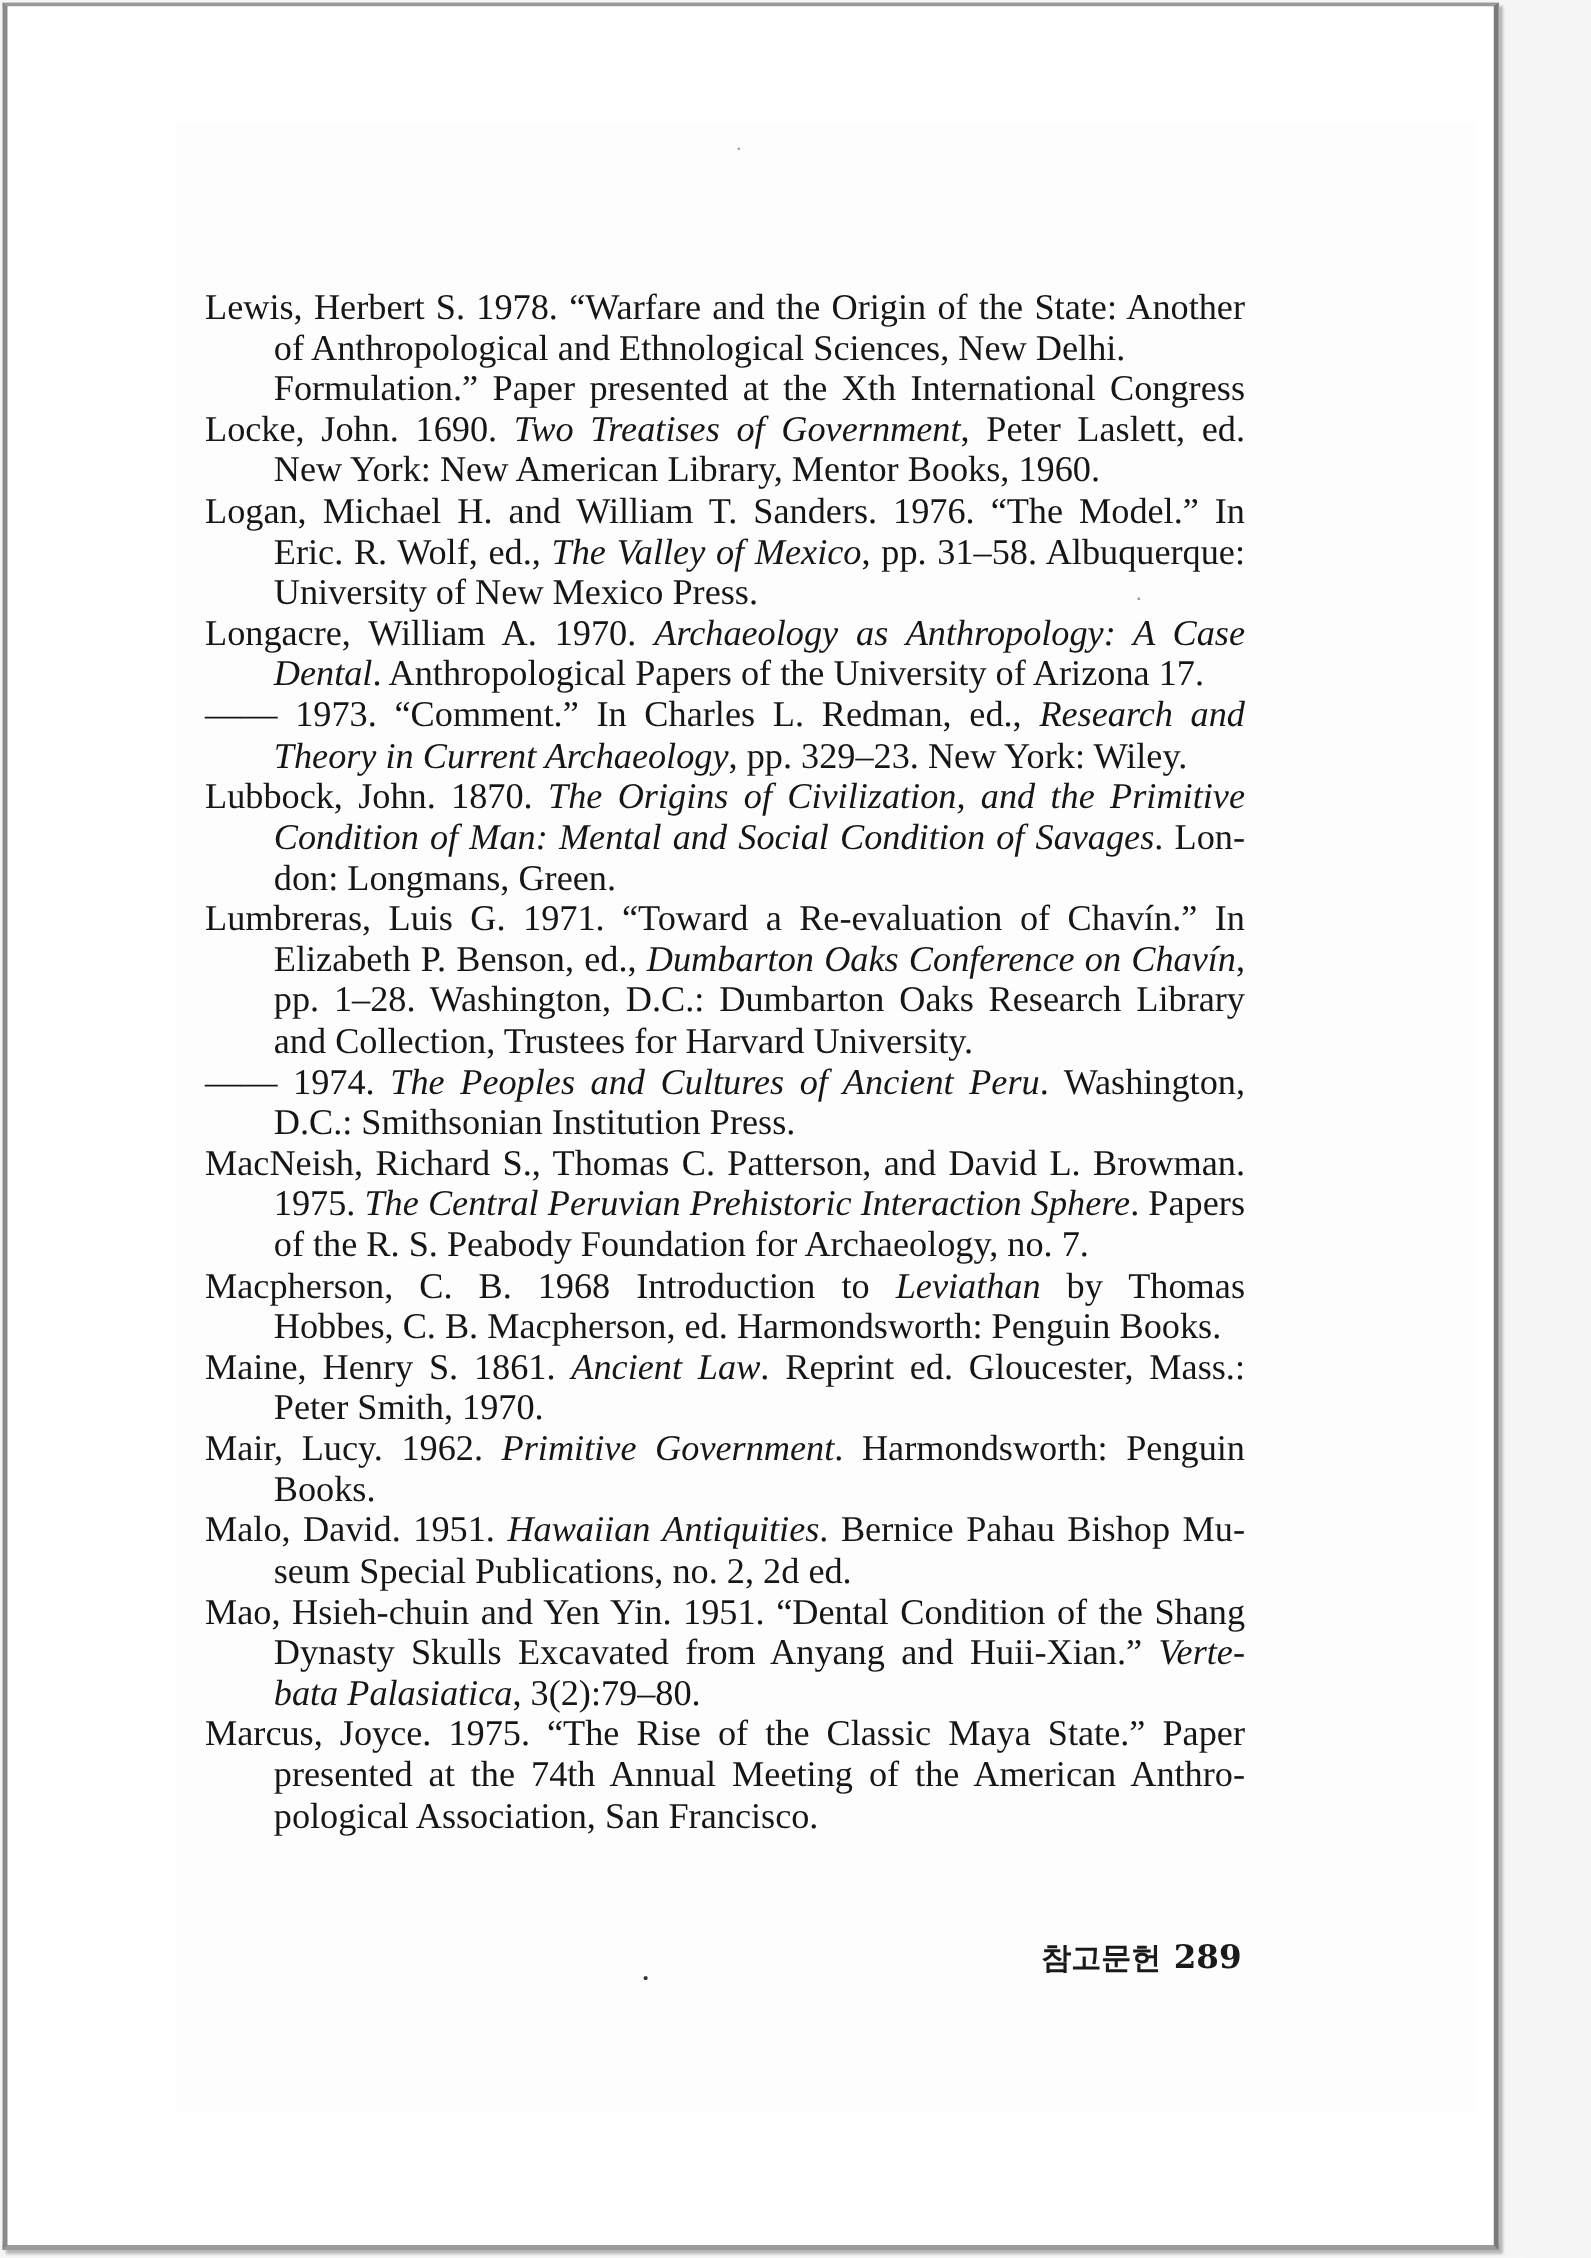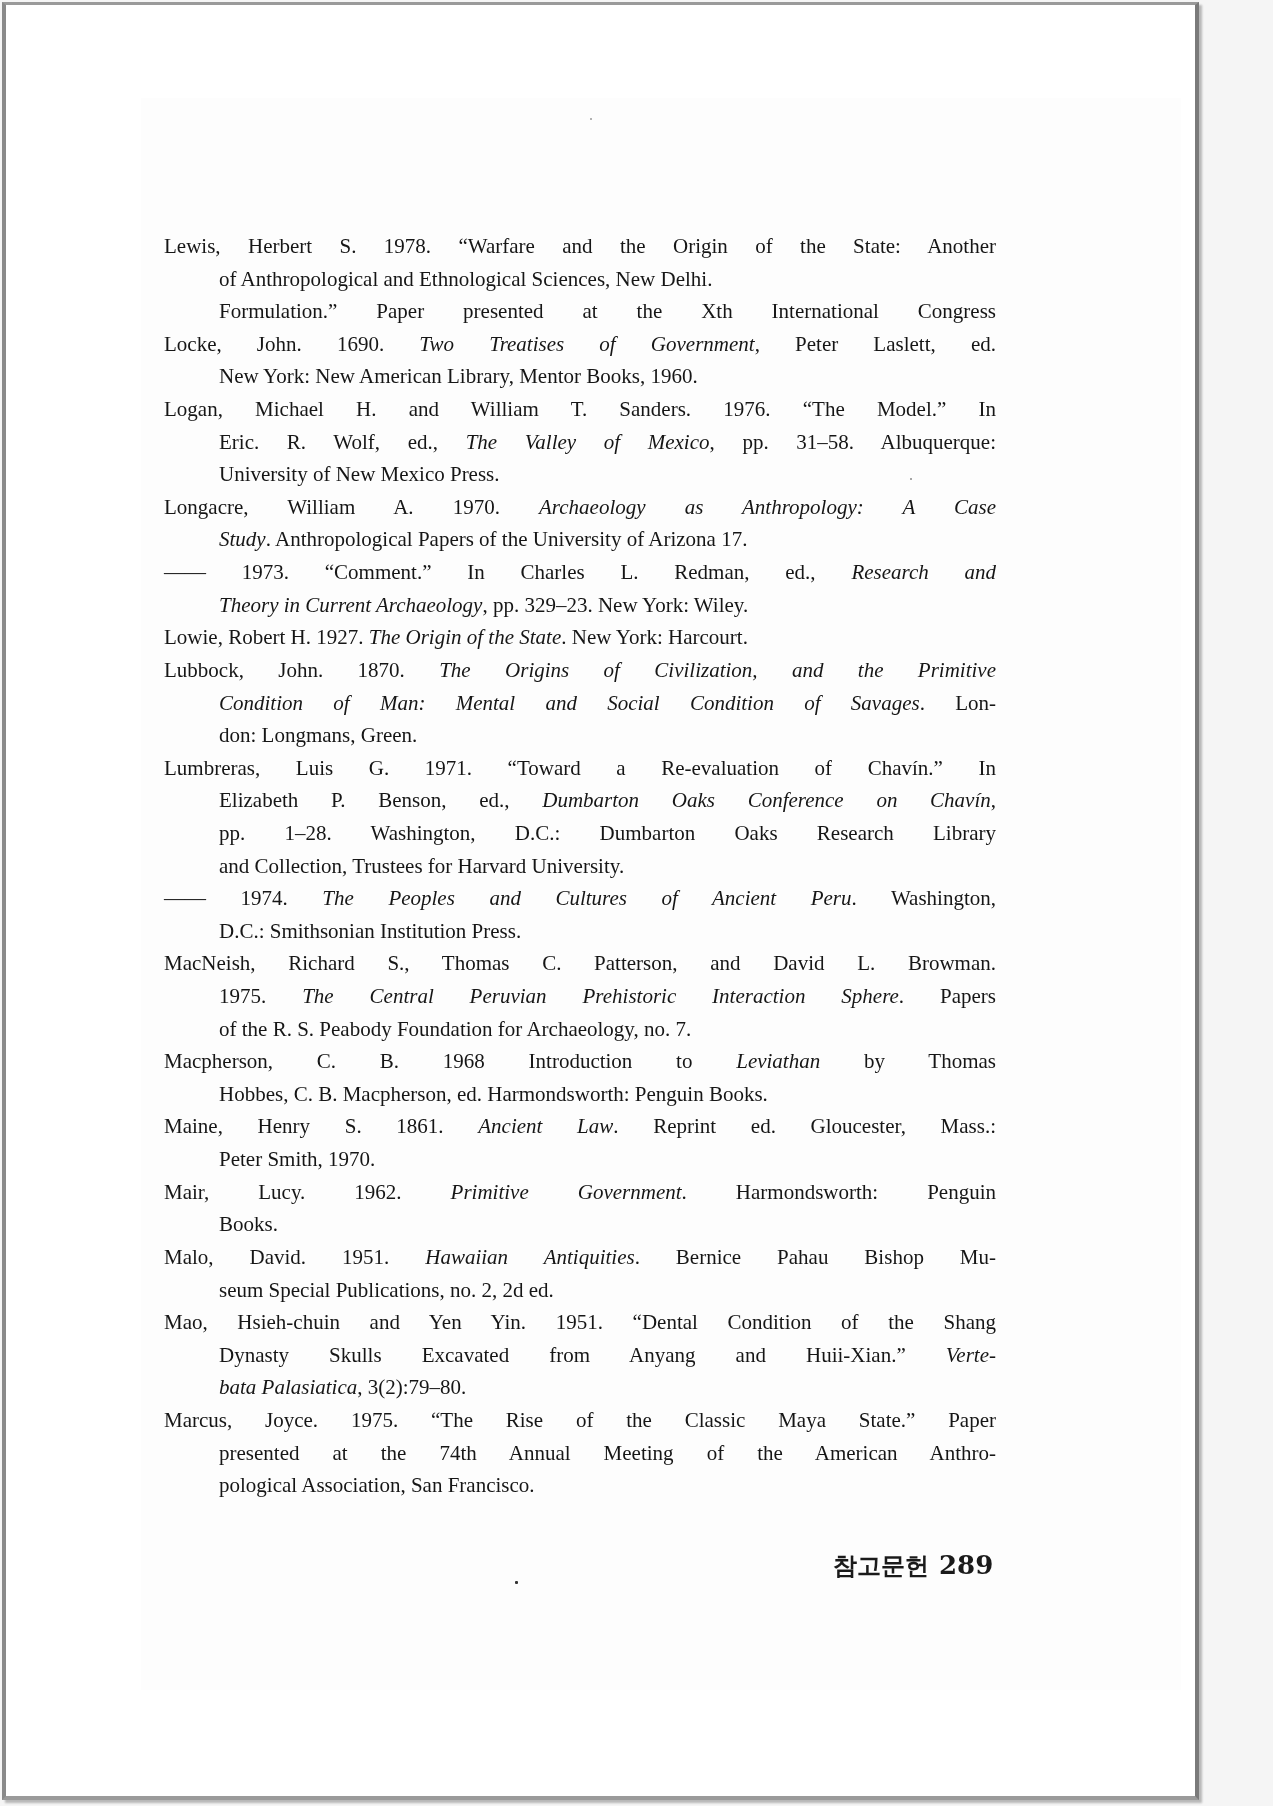--- a/index.html
+++ b/index.html
@@ -21,21 +21,21 @@
     box-shadow: 3px 3px 2px #b8b8b8;
     box-sizing:border-box;
   }
   #scan {
     position:absolute; left:141px; top:98px; width:1040px; height:1592px;
     background:#fdfdfd;
   }
   #refs {
     position:absolute; left:164px; top:230px; width:832px;
     color:#161616;
-    font-size:21px;
+    font-size:29px;
     line-height:32.62px;
   }
   .line {
     display:block; white-space:nowrap; height:32.62px;
     text-align:justify; text-align-last:justify;
   }
   .line.cont { padding-left:55px; }
   .line.last { text-align-last:left; }
   .it { font-style:italic; }
   #footer {
@@ -63,28 +63,25 @@
         <div class="line"><span>Locke, John. 1690. </span><span class="it">Two Treatises of Government</span><span>, Peter Laslett, ed.</span></div>
         <div class="line cont last"><span>New York: New American Library, Mentor Books, 1960.</span></div>
       </div>
       <div>
         <div class="line"><span>Logan, Michael H. and William T. Sanders. 1976. “The Model.” In</span></div>
         <div class="line cont"><span>Eric. R. Wolf, ed., </span><span class="it">The Valley of Mexico</span><span>, pp. 31–58. Albuquerque:</span></div>
         <div class="line cont last"><span>University of New Mexico Press.</span></div>
       </div>
       <div>
         <div class="line"><span>Longacre, William A. 1970. </span><span class="it">Archaeology as Anthropology: A Case</span></div>
-        <div class="line cont last"><span class="it">Study</span><span>. Anthropological Papers of the University of Arizona 17.</span></div>
+        <div class="line cont last"><span class="it">Dental</span><span>. Anthropological Papers of the University of Arizona 17.</span></div>
       </div>
       <div>
         <div class="line"><span>—— 1973. “Comment.” In Charles L. Redman, ed., </span><span class="it">Research and</span></div>
         <div class="line cont last"><span class="it">Theory in Current Archaeology</span><span>, pp. 329–23. New York: Wiley.</span></div>
-      </div>
-      <div>
-        <div class="line last"><span>Lowie, Robert H. 1927. </span><span class="it">The Origin of the State</span><span>. New York: Harcourt.</span></div>
       </div>
       <div>
         <div class="line"><span>Lubbock, John. 1870. </span><span class="it">The Origins of Civilization, and the Primitive</span></div>
         <div class="line cont"><span class="it">Condition of Man: Mental and Social Condition of Savages</span><span>. Lon-</span></div>
         <div class="line cont last"><span>don: Longmans, Green.</span></div>
       </div>
       <div>
         <div class="line"><span>Lumbreras, Luis G. 1971. “Toward a Re-evaluation of Chavín.” In</span></div>
         <div class="line cont"><span>Elizabeth P. Benson, ed., </span><span class="it">Dumbarton Oaks Conference on Chavín</span><span>,</span></div>
         <div class="line cont"><span>pp. 1–28. Washington, D.C.: Dumbarton Oaks Research Library</span></div>

